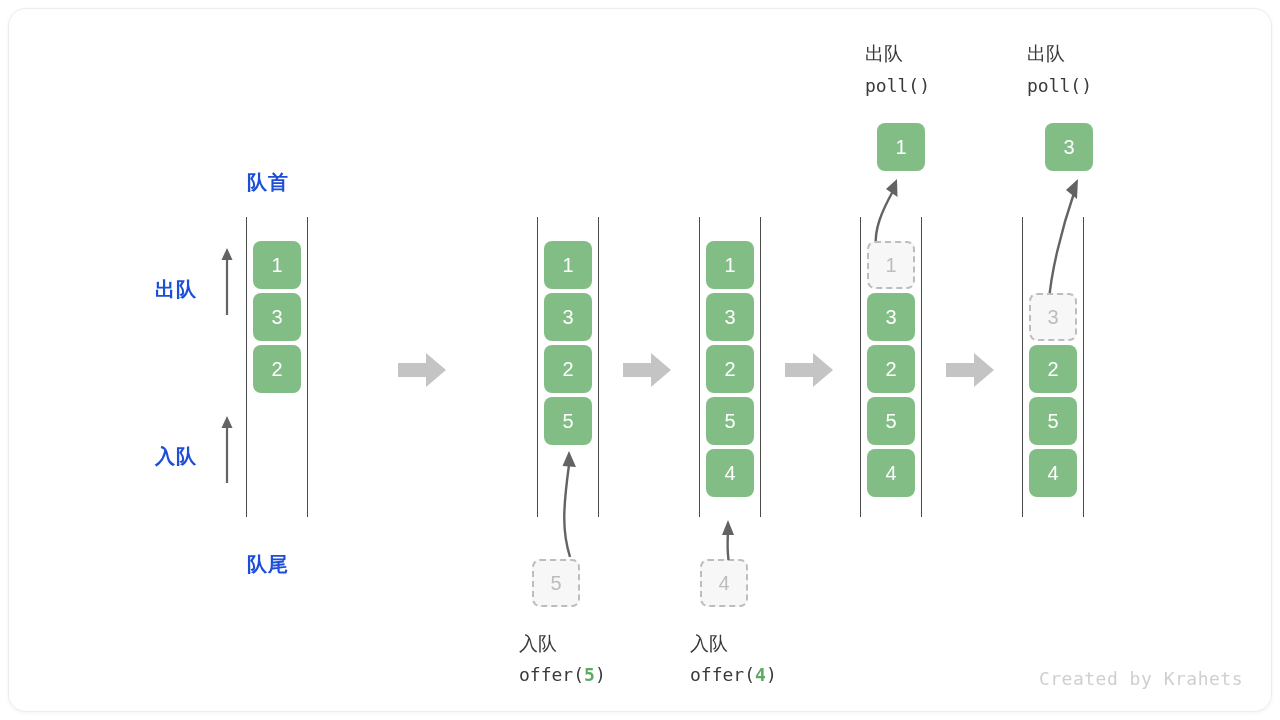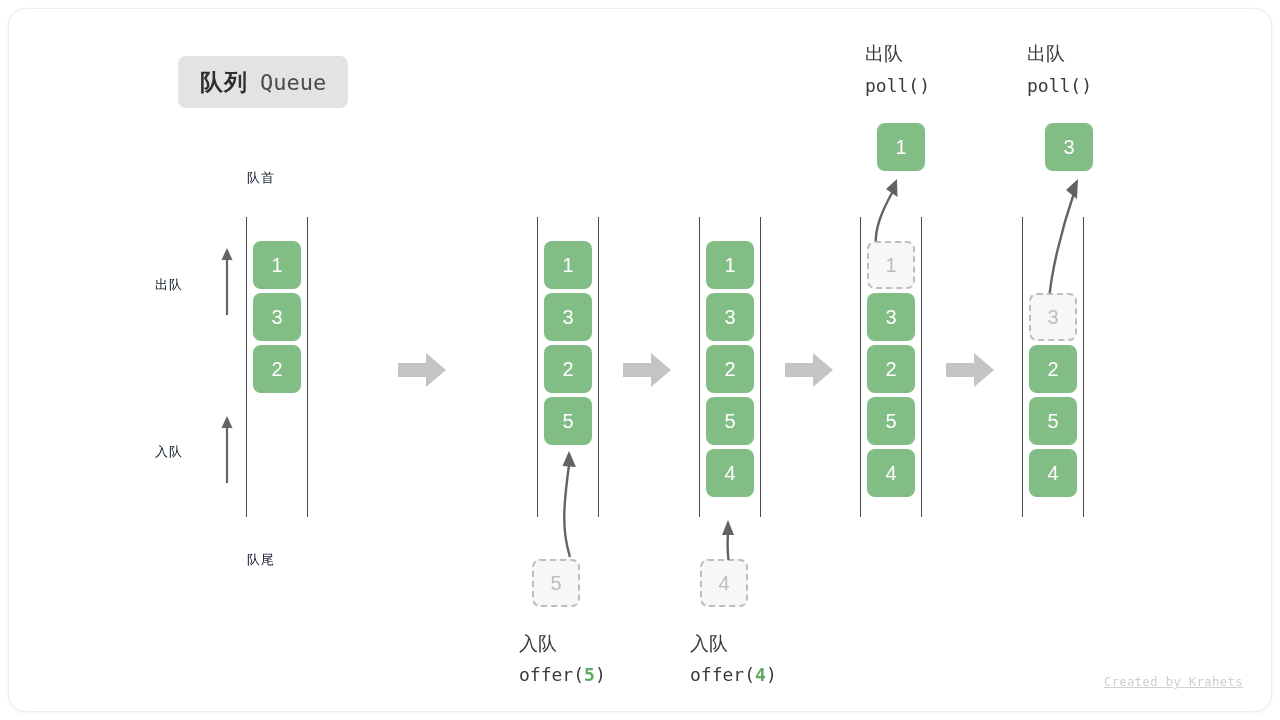--- a/index.html
+++ b/index.html
@@ -47,23 +47,23 @@
     letter-spacing: 1px;
   }
   #title-badge .en {
     font-family: "DejaVu Sans Mono", "Liberation Mono", monospace;
     font-size: 22px;
     color: #4c4c4c;
   }
 
   
   .lbl-bold {
-    font-size: 13px;
-    font-weight: normal;
-    color: #0f172a;
+    font-size: 20px;
+    font-weight: bold;
+    color: #1d4ed8;
     letter-spacing: 1px;
     white-space: nowrap;
   }
   .lbl-plain {
     font-size: 19px;
     color: #3a3a3a;
     white-space: nowrap;
     line-height: 1.55;
   }
   .mono {
@@ -100,37 +100,32 @@
   }
 
   
   .block-arrow { width: 48px; height: 34px; }
 
   
   #credit {
     right: 28px;
     bottom: 22px;
     font-family: "DejaVu Sans Mono", "Liberation Mono", monospace;
-    font-size: 12px;
+    font-size: 18px;
     color: #cfcfcf;
     letter-spacing: 0.5px;
-    text-decoration: underline;
   }
 
   svg { display: block; overflow: visible; }
 </style>
 </head>
 <body>
 
 <div id="card">
 
-  <div id="title-badge" class="abs">
-    <span class="cn">队列</span>
-    <span class="en">Queue</span>
-  </div>
 
   <div class="abs lbl-bold" style="left:238px; top:160px;">队首</div>
 
   <div class="abs lbl-bold" style="left:238px; top:542px;text-align:right;">队尾</div>
 
   <div class="abs lbl-bold" style="left:146px; top:267px;">出队</div>
 
   <div class="abs lbl-bold" style="left:146px; top:434px;">入队</div>
 
   <svg class="abs" style="left:206px; top:236px;" width="24" height="72">

